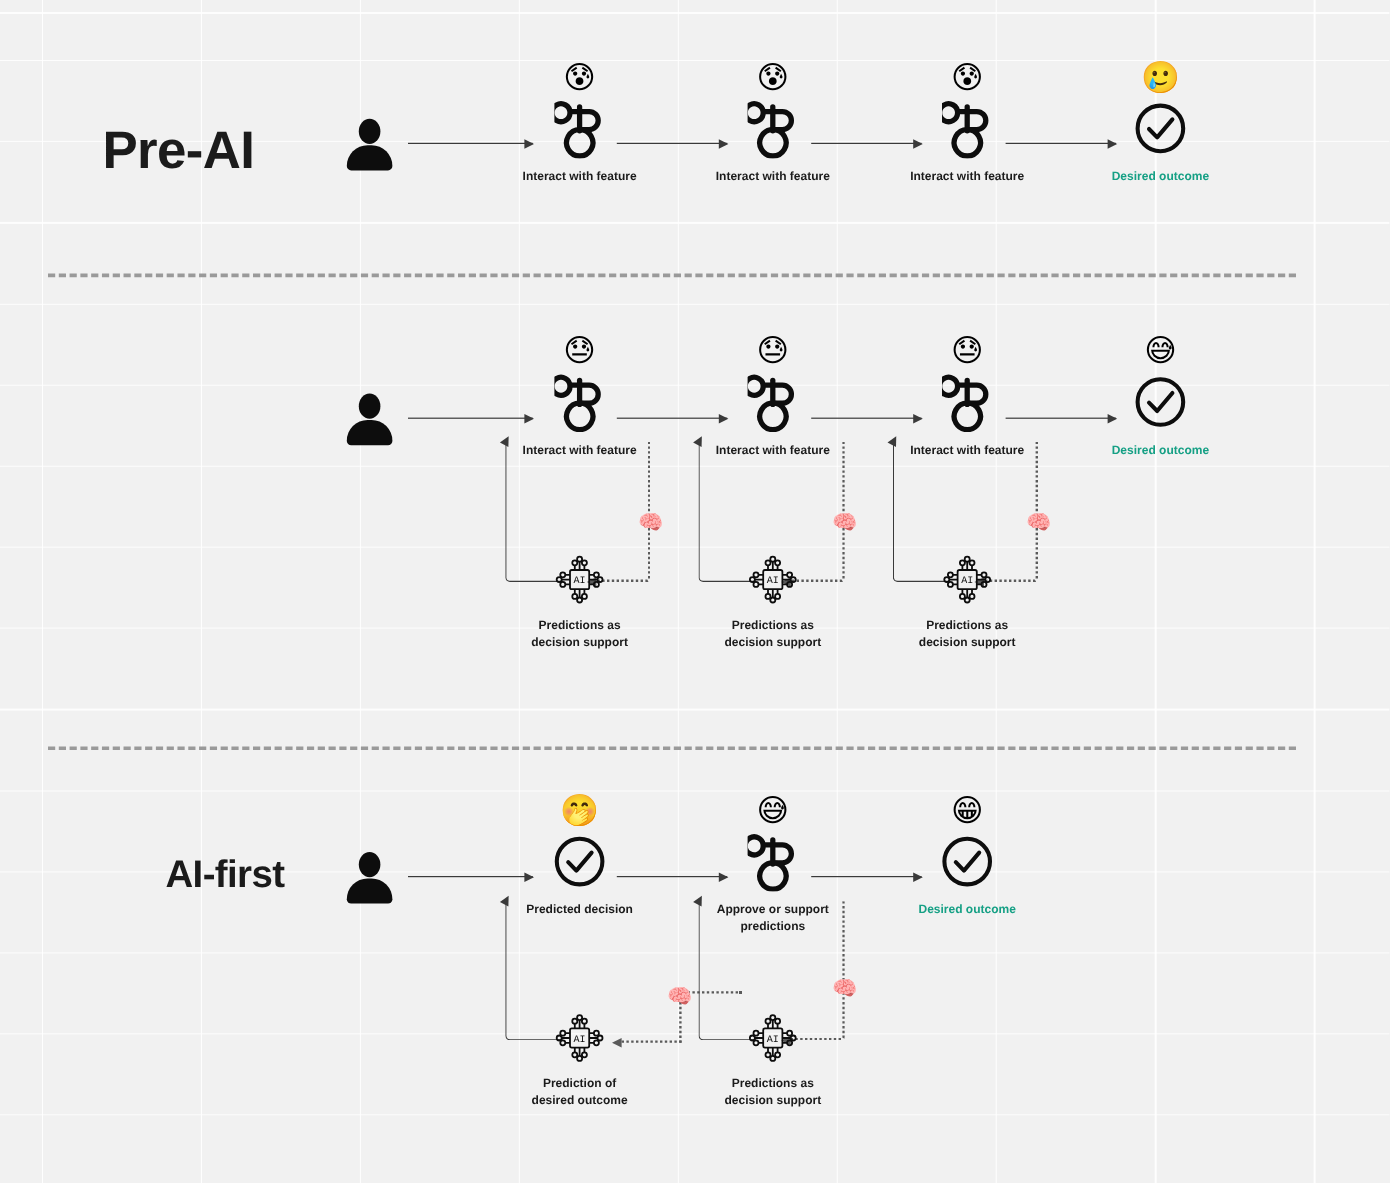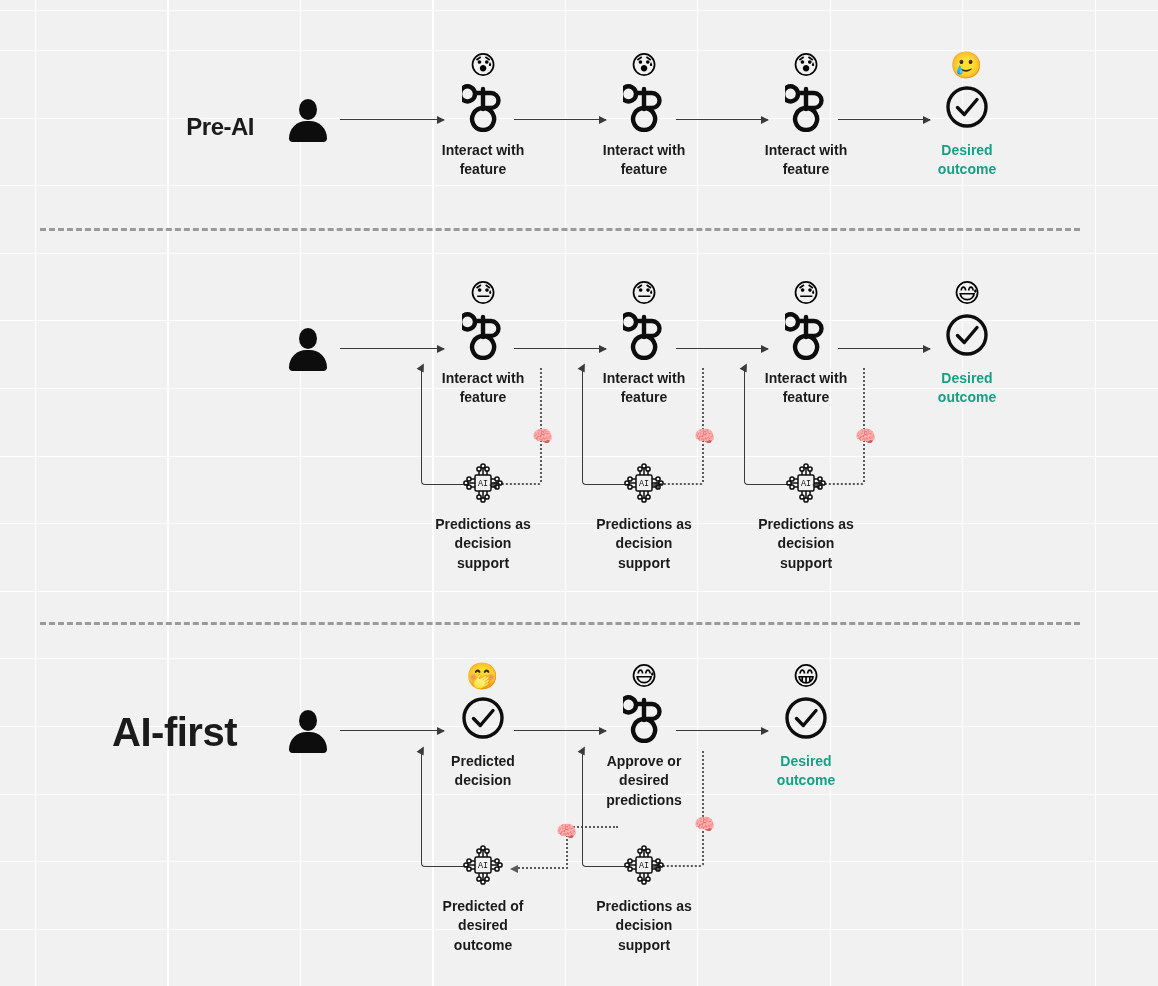--- a/index.html
+++ b/index.html
@@ -50,21 +50,21 @@
   }
   .node .emoji {
     font-size: 26px;
     line-height: 1;
     height: 30px;
     display: flex; align-items: center; justify-content: center;
     font-family: "DejaVu Sans", sans-serif;
   }
   .node .caption {
     margin-top: 7px;
-    font-size: 14px;
+    font-size: 10px;
     font-weight: 700;
     line-height: 1.38;
     color: #1b1b1b;
   }
   .node .caption.accent { color: #16a085; }
 
   
   .person { position: relative; width: 40px; height: 42px; }
   .person .head {
     position:absolute; left: 11px; top: 0;
@@ -151,21 +151,21 @@
   }
 </style>
 </head>
 <body>
 
 <div id="canvas">
 
   <div class="divider" style="top:228px;"></div>
   <div class="divider" style="top:622px;"></div>
 
-  <div class="row-label" style="right:904px; top:101px; font-size:24px;margin-top:12px;">Pre-AI</div>
+  <div class="row-label" style="right:946px; top:101px; font-size:44px;">Pre-AI</div>
 
   <div class="node" style="left:308px; top:98px;">
     <div class="glyph" style="height:44px;">
       <div class="person">
         <div class="head"></div>
           <div class="body"></div>
       </div>
     </div>
   </div>
 
@@ -369,21 +369,21 @@
           <circle cx="5" cy="22" r="2.1"></circle>
           <circle cx="8" cy="26" r="2.1"></circle>
         <circle cx="36" cy="18" r="2.1"></circle>
           <circle cx="39" cy="22" r="2.1"></circle>
           <circle cx="36" cy="26" r="2.1"></circle>
       </svg>
     </div>
     <div class="caption">Predictions as decision support</div>
   </div>
 
-  <div class="row-label" style="right:921px; top:710px; font-size:40px;">AI-first</div>
+  <div class="row-label" style="right:921px; top:710px; font-size:32px;">AI-first</div>
 
   <div class="node" style="left:308px; top:709px;">
     <div class="glyph" style="height:44px;">
       <div class="person">
         <div class="head"></div>
           <div class="body"></div>
       </div>
     </div>
   </div>
 
@@ -423,21 +423,21 @@
 
   <div class="node" style="left:644px; top:661px;">
     <div class="emoji">😅</div>
     <div class="glyph">
       <svg width="42" height="50" viewBox="0 0 42 50" fill="none" stroke="#0d0d0d" stroke-width="4.4" stroke-linecap="round" stroke-linejoin="round">
         <path d="M13 12 a7.5 7.5 0 1 1 0 -0.2 M13 11 h16 a7.5 7.5 0 0 1 0 15 h-8"></path>
         <path d="M21 7 v20"></path>
           <path d="M21 26 a11 11 0 1 0 0.2 0"></path>
       </svg>
     </div>
-    <div class="caption">Approve or desired predictions</div>
+    <div class="caption">Approve or support predictions</div>
   </div>
 
   <div class="node" style="left:806px; top:661px;">
     <div class="emoji">😁</div>
     <div class="glyph">
       <svg width="44" height="44" viewBox="0 0 44 44" fill="none" stroke="#0d0d0d" stroke-width="3.4" stroke-linecap="round" stroke-linejoin="round">
         <circle cx="22" cy="22" r="19"></circle>
           <path d="M12.5 22.5 l6.8 7 L32 14.5"></path>
       </svg>
     </div>
@@ -457,21 +457,21 @@
           <circle cx="22" cy="39" r="2.1"></circle>
           <circle cx="26" cy="36" r="2.1"></circle>
         <circle cx="8" cy="18" r="2.1"></circle>
           <circle cx="5" cy="22" r="2.1"></circle>
           <circle cx="8" cy="26" r="2.1"></circle>
         <circle cx="36" cy="18" r="2.1"></circle>
           <circle cx="39" cy="22" r="2.1"></circle>
           <circle cx="36" cy="26" r="2.1"></circle>
       </svg>
     </div>
-    <div class="caption">Predicted of desired outcome</div>
+    <div class="caption">Prediction of desired outcome</div>
   </div>
 
   <div class="node" style="left:644px; top:840px;">
     <div class="glyph" style="height:50px;">
       <svg width="44" height="44" viewBox="0 0 44 44" fill="none" stroke="#0d0d0d" stroke-width="1.5">
         <rect x="14" y="14" width="16" height="16" rx="1.5"></rect>
         <text x="22" y="25.2" font-family="Liberation Mono, monospace" font-size="8.4" fill="#0d0d0d" stroke="none" text-anchor="middle">AI</text>
         <path d="M18 14 v-4 M22 14 v-7 M26 14 v-4 M18 30 v4 M22 30 v7 M26 30 v4 M14 18 h-4 M14 22 h-7 M14 26 h-4 M30 18 h4 M30 22 h7 M30 26 h4"></path>
         <circle cx="18" cy="8" r="2.1"></circle>
           <circle cx="22" cy="5" r="2.1"></circle>

